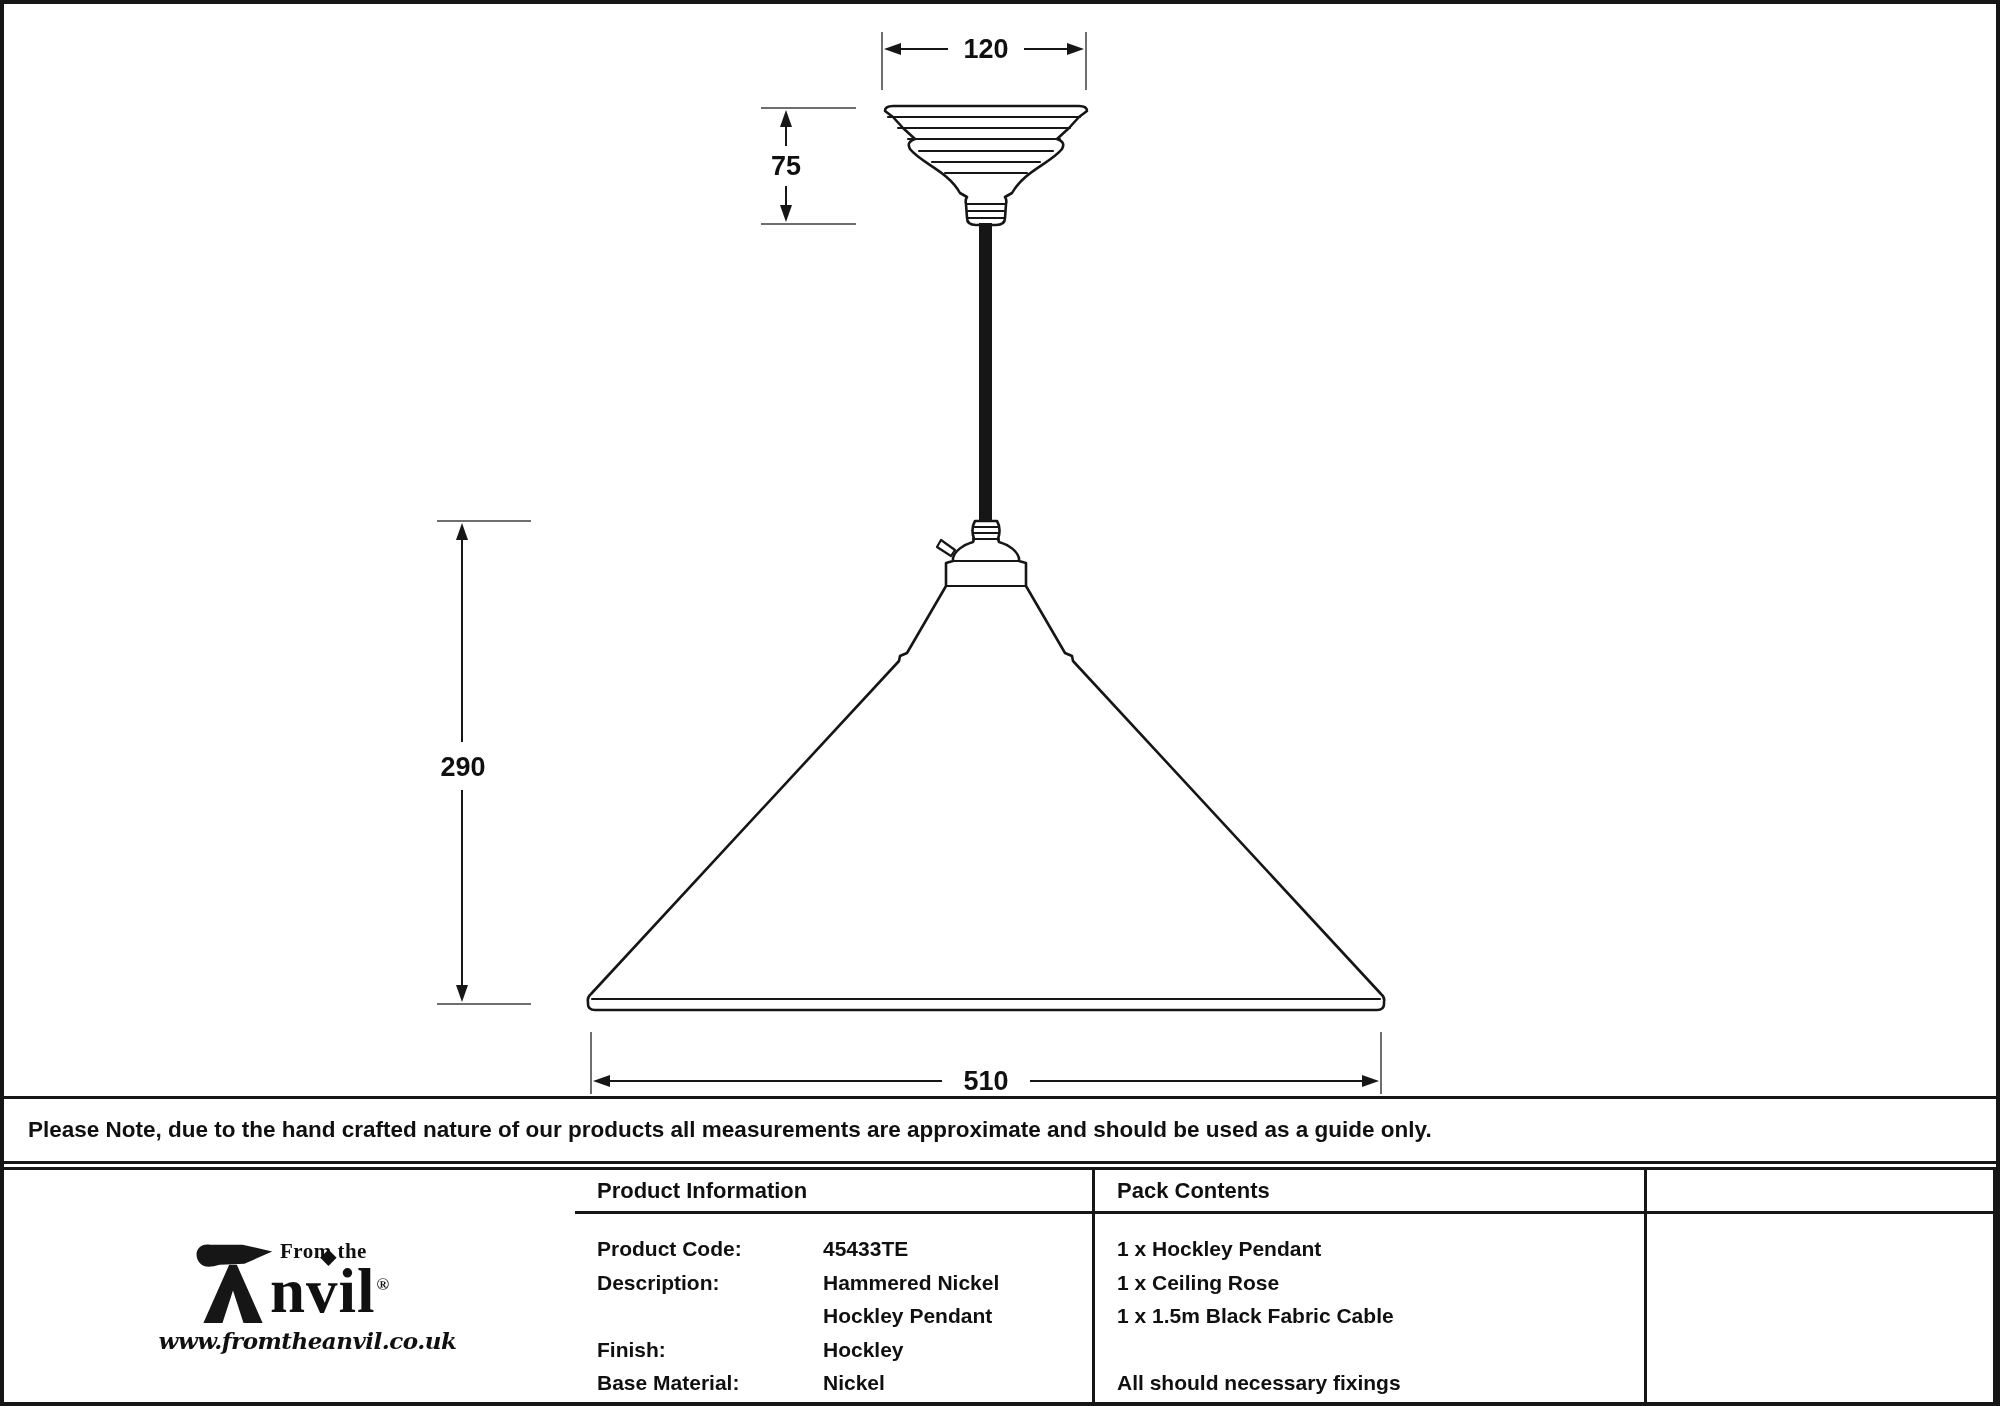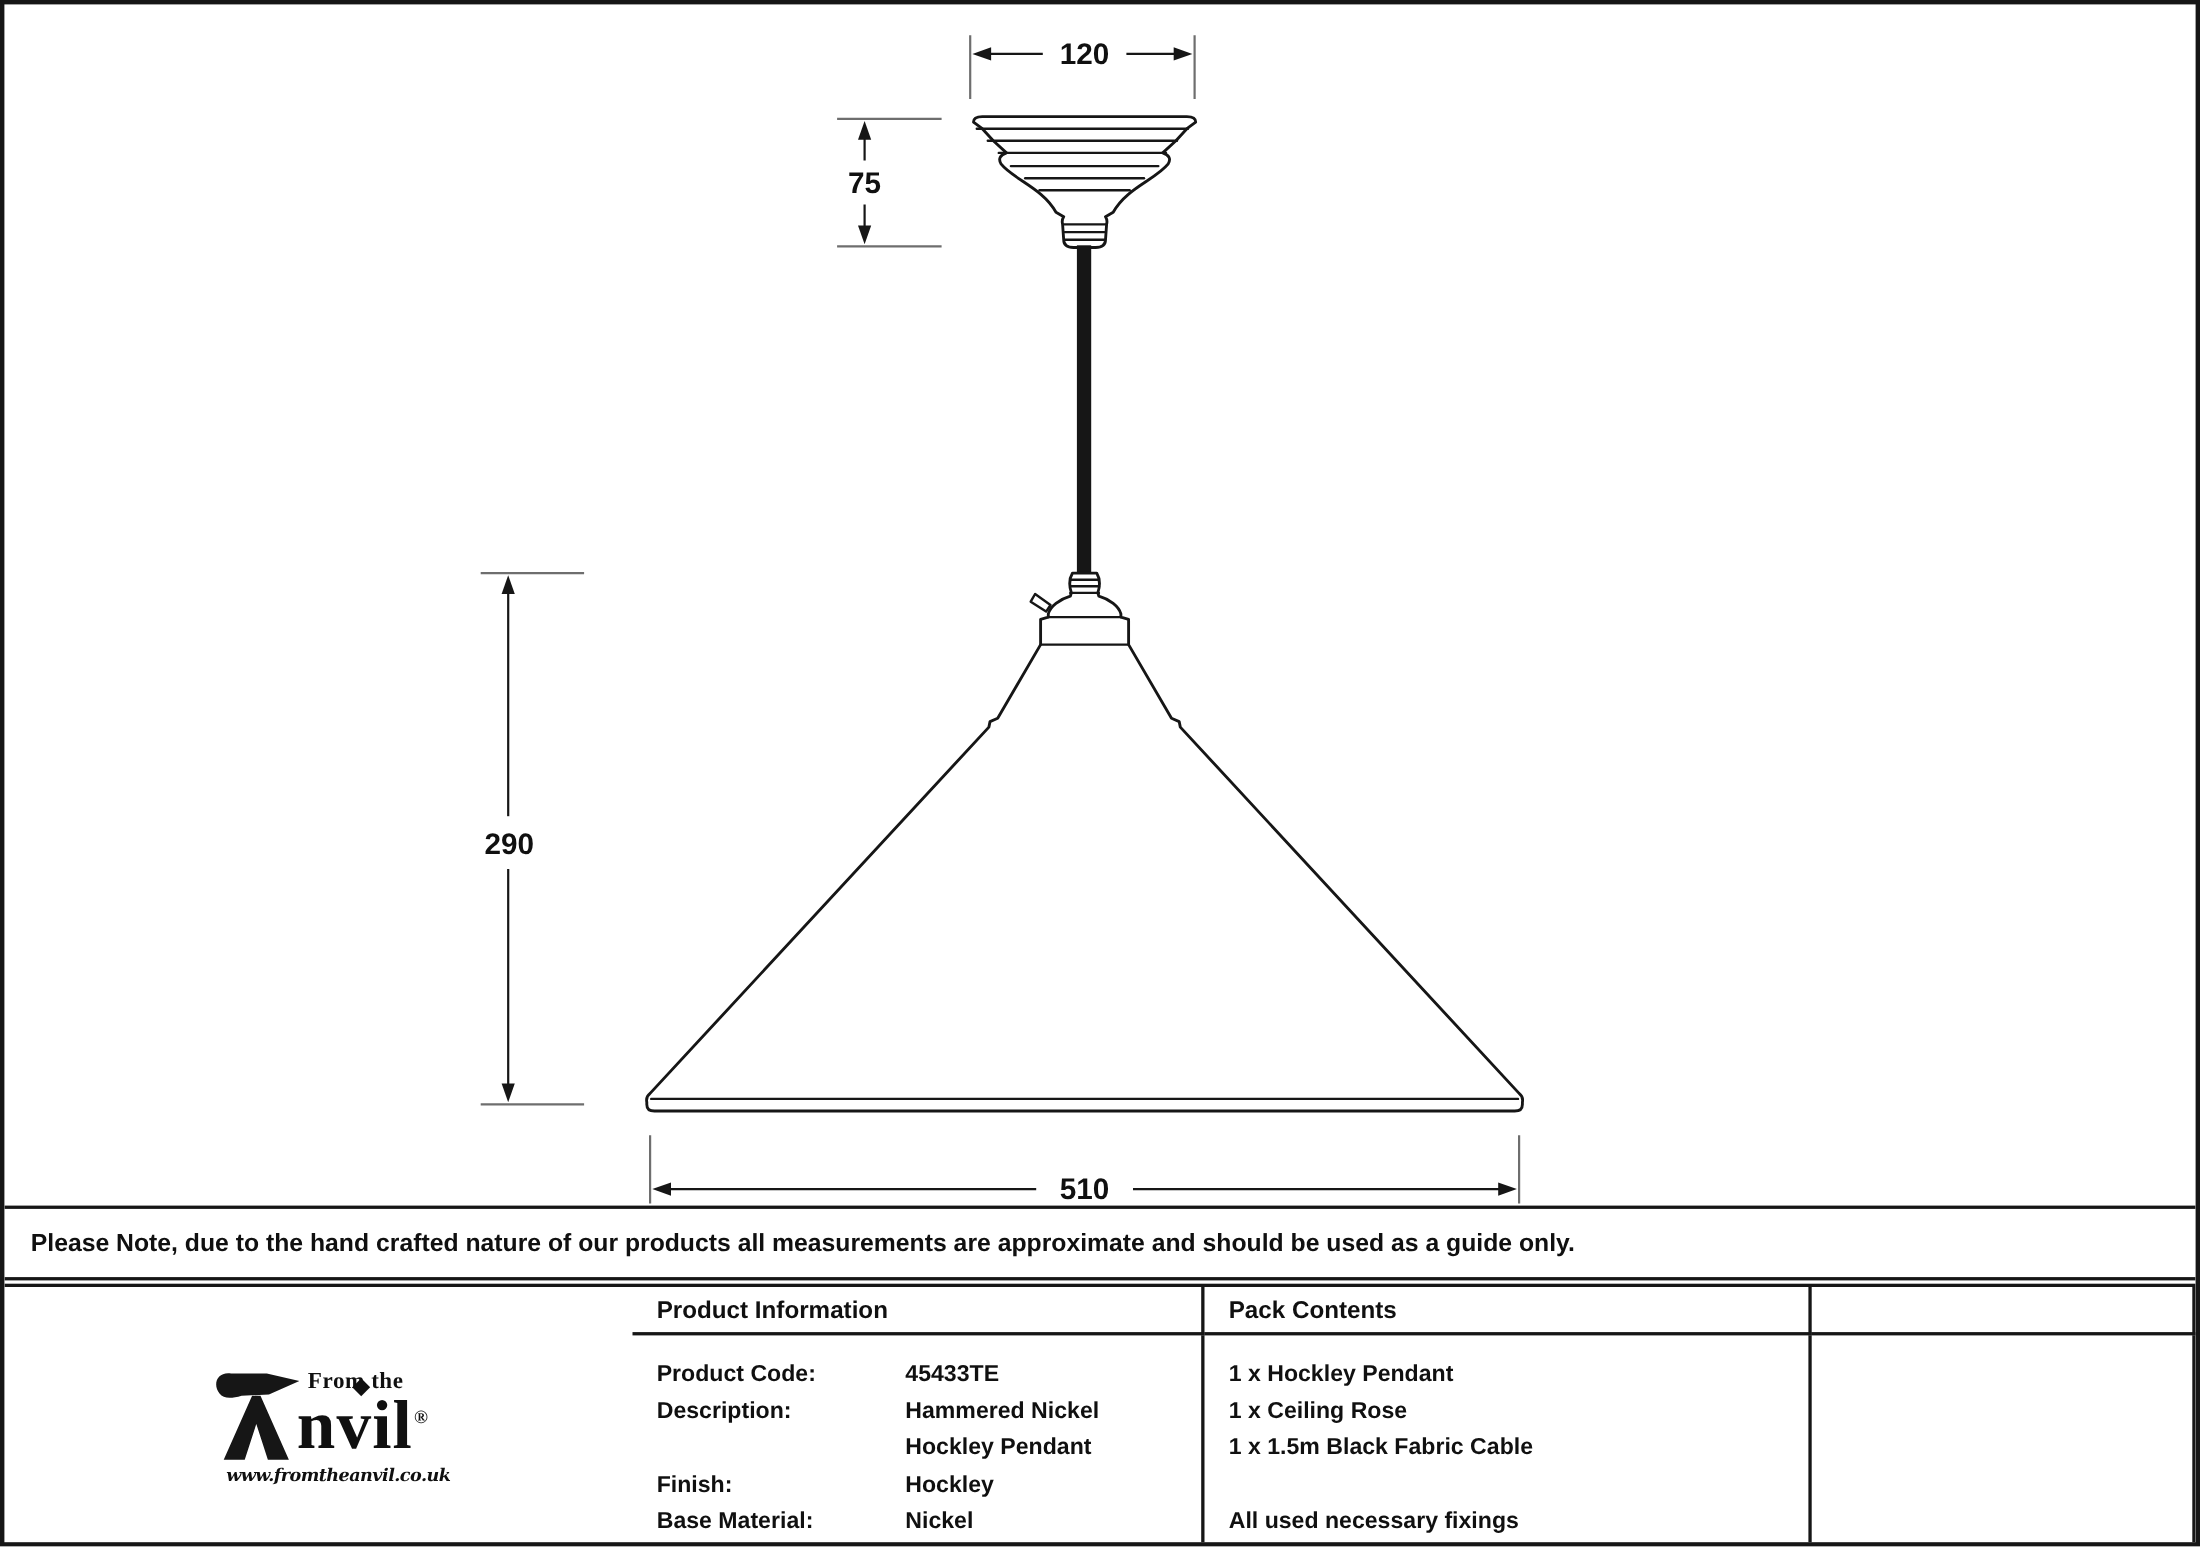--- a/index.html
+++ b/index.html
@@ -62,21 +62,21 @@
   .logo-name .idot{
     position:absolute;top:-16px;right:52px;
     font-size:20px;line-height:20px;
   }
   .logo-reg{
     font-family:"Liberation Serif",serif;font-weight:bold;
     font-size:17px;vertical-align:top;position:relative;top:-6px;left:1px;
   }
   .logo-site{
     font-family:"DejaVu Serif",serif;font-style:italic;font-weight:bold;
-    font-size:16px;letter-spacing:-0.5px;margin-top:2px;white-space:nowrap;margin-left:36px;
+    font-size:23px;letter-spacing:-0.5px;margin-top:2px;white-space:nowrap;margin-left:36px;
   }
 </style>
 </head>
 <body>
 
 <div class="sheet">
 
   <svg width="1992" height="1092" viewBox="0 0 1992 1092" style="position:absolute;left:0;top:0;">
     <g fill="none" stroke="#161616" stroke-width="2.6" stroke-linejoin="round" stroke-linecap="round">
 
@@ -220,19 +220,19 @@
       <div class="pi-row">
         <span>Base Material:</span>
         <span>Nickel</span>
       </div>
     </div>
 
     <div class="tcell tbody">
       <div class="pack-item">1 x Hockley Pendant</div>
       <div class="pack-item">1 x Ceiling Rose</div>
       <div class="pack-item">1 x 1.5m Black Fabric Cable</div>
-      <div class="pack-footer">All used necessary fixings</div>
+      <div class="pack-footer">All should necessary fixings</div>
     </div>
 
     <div class="tcell tbody"></div>
   </div>
 
 </div>
 
 </body></html>

